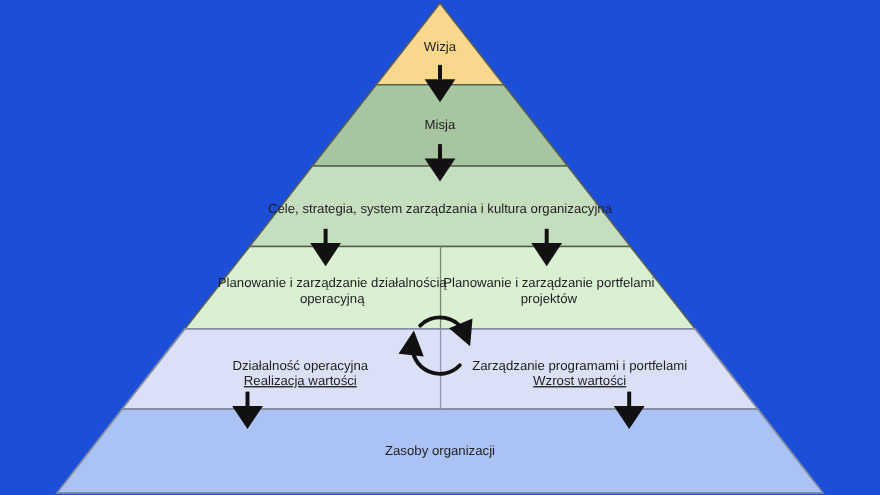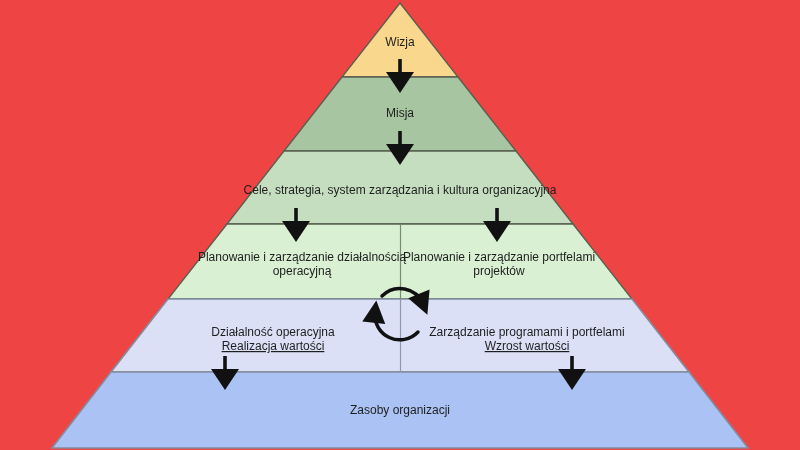--- a/index.html
+++ b/index.html
@@ -1,19 +1,19 @@
 <!DOCTYPE html>
 <html><head>
 <meta charset="utf-8">
 <style>
   html, body { margin: 0; padding: 0; background: #ffffff; }
   .stage {
     width: 800px; height: 450px;
     position: relative;
-    background: #ef4444;
+    background: #1d4ed8;
     font-family: "Liberation Sans", "DejaVu Sans", sans-serif;
     overflow: hidden;
   }
   svg { display: block; }
   text {
     font-family: "Liberation Sans", "DejaVu Sans", sans-serif;
     font-size: 12px;
     fill: #1E1E1E;
     text-anchor: middle;
   }

